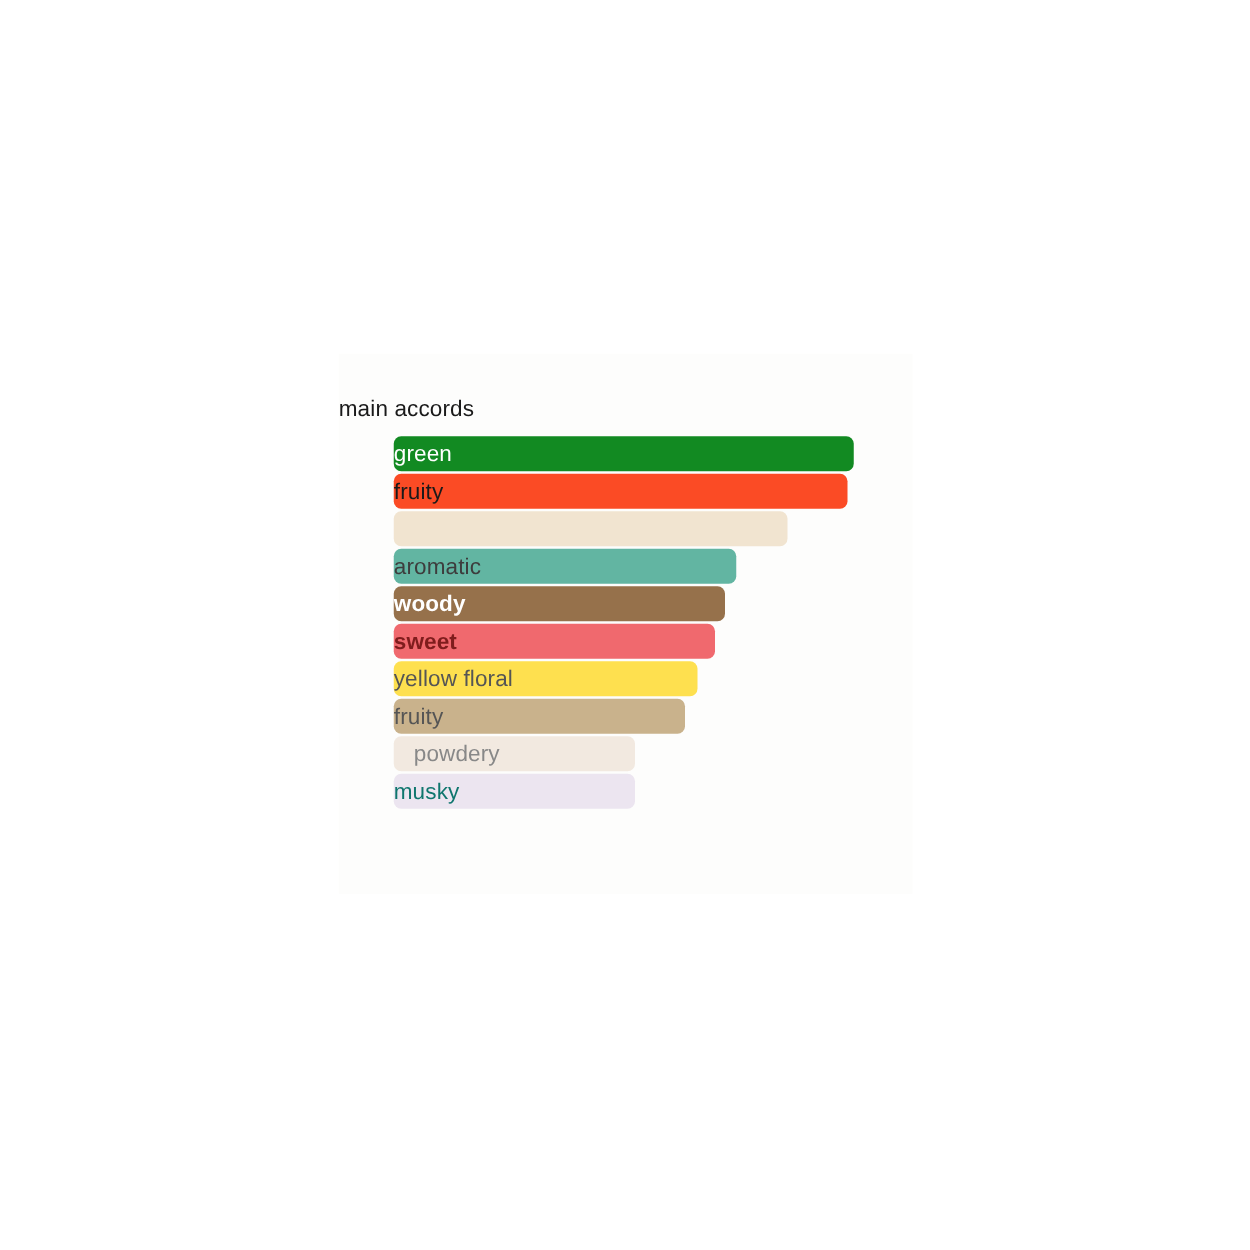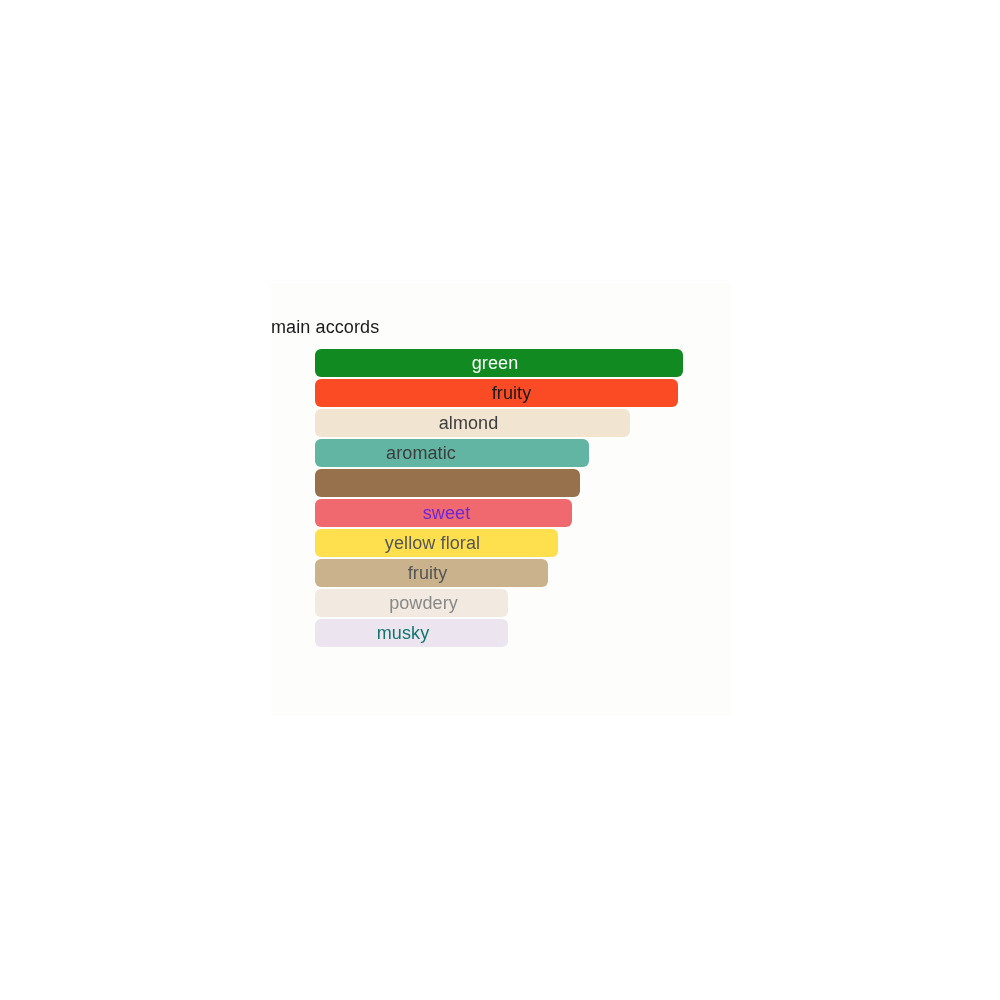--- a/index.html
+++ b/index.html
@@ -63,21 +63,21 @@
     border-radius: 6px;
     box-sizing: border-box;
   }
 
   .accord-label {
     position: absolute;
     left: 0;
     top: 0;
     height: 28px;
     line-height: 28px;
-    text-align: center;
+    text-align: left;
     padding-right: 8px;
     box-sizing: border-box;
     font-size: 18px;
     white-space: nowrap;
     letter-spacing: 0.1px;
   }
 </style>
 </head>
 <body>
 
@@ -91,32 +91,32 @@
       <div class="accord-row">
         <div class="accord-bar" style="width: 368px; background: rgb(18, 138, 34);"></div>
         <div class="accord-label" style="width: 368px; color: rgb(255, 255, 255); font-weight: normal;">green</div>
       </div>
       <div class="accord-row">
         <div class="accord-bar" style="width: 363px; background: rgb(251, 75, 37);"></div>
         <div class="accord-label" style="width: 401px; color: rgb(26, 26, 26); font-weight: normal;">fruity</div>
       </div>
       <div class="accord-row">
         <div class="accord-bar" style="width: 315px; background: rgb(241, 228, 208);"></div>
-        <div class="accord-label" style="width: 315px; color: rgb(61, 61, 61); font-weight: normal;">almond</div>
       </div>
       <div class="accord-row">
         <div class="accord-bar" style="width: 274px; background: rgb(98, 181, 162);"></div>
         <div class="accord-label" style="width: 220px; color: rgb(61, 61, 61); font-weight: normal;">aromatic</div>
       </div>
       <div class="accord-row">
         <div class="accord-bar" style="width: 265px; background: rgb(150, 113, 75);"></div>
+        <div class="accord-label" style="width: 265px; color: rgb(255, 255, 255); font-weight: bold;">woody</div>
       </div>
       <div class="accord-row">
         <div class="accord-bar" style="width: 257px; background: rgb(240, 105, 110);"></div>
-        <div class="accord-label" style="width: 271px; color: #6d28d9; font-weight: normal;">sweet</div>
+        <div class="accord-label" style="width: 271px; color: #7f1d1d; font-weight: bold;">sweet</div>
       </div>
       <div class="accord-row">
         <div class="accord-bar" style="width: 243px; background: rgb(254, 224, 79);"></div>
         <div class="accord-label" style="width: 243px; color: rgb(85, 85, 85); font-weight: normal;">yellow floral</div>
       </div>
       <div class="accord-row">
         <div class="accord-bar" style="width: 233px; background: rgb(201, 178, 140);"></div>
         <div class="accord-label" style="width: 233px; color: rgb(85, 85, 85); font-weight: normal;">fruity</div>
       </div>
       <div class="accord-row">

